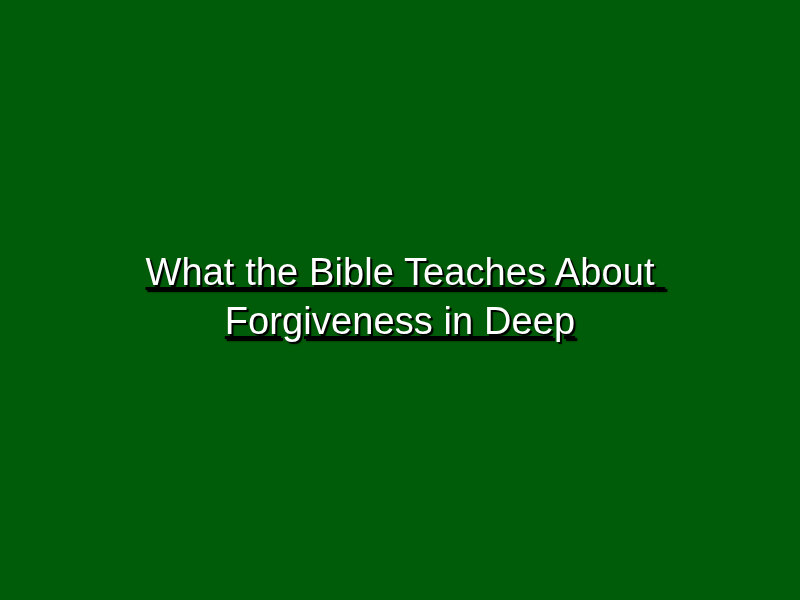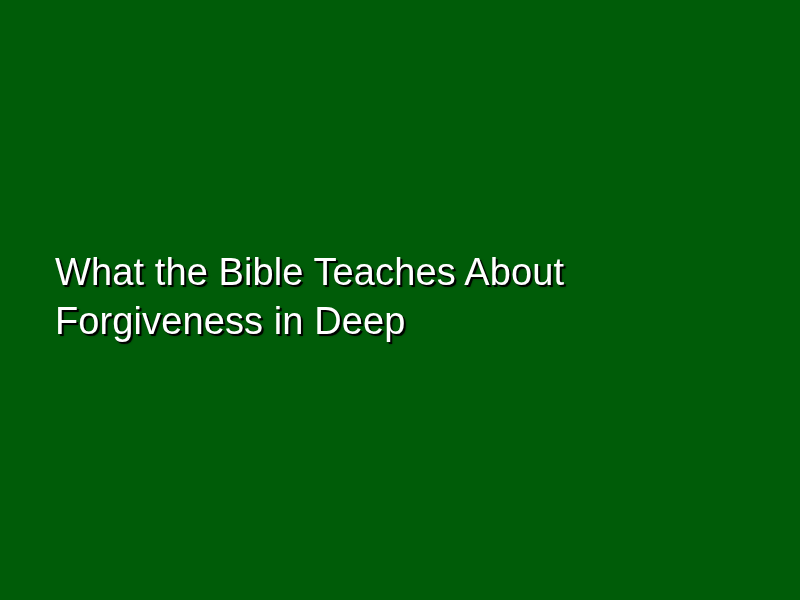--- a/index.html
+++ b/index.html
@@ -24,22 +24,23 @@
     background: #005c08;
     display: flex;
     align-items: center;
     justify-content: center;
   }
 
   .title-block {
     width: 690px;
     margin: 4px auto;
     padding: 0;
-    text-align: left;
+    text-align: center;
     transform: translateY(-3px);
+    text-decoration: underline;
   }
 
   .title-text {
     display: block;
     margin: 0;
     padding: 0;
     font-family: "Liberation Sans", sans-serif;
     font-size: 38px;
     font-weight: 400;
     line-height: 49px;

